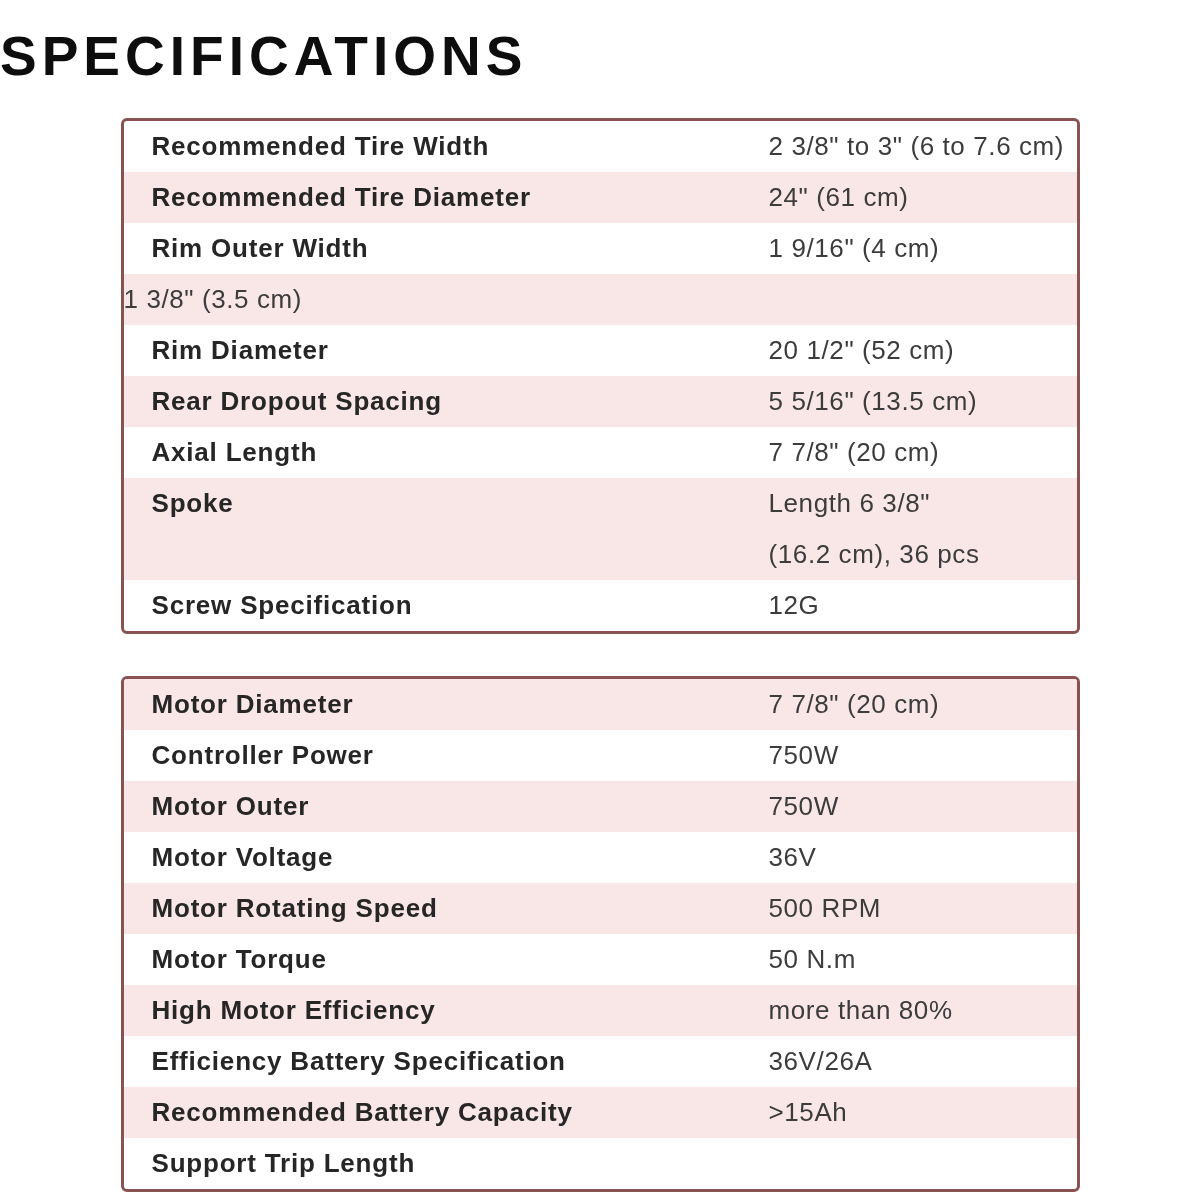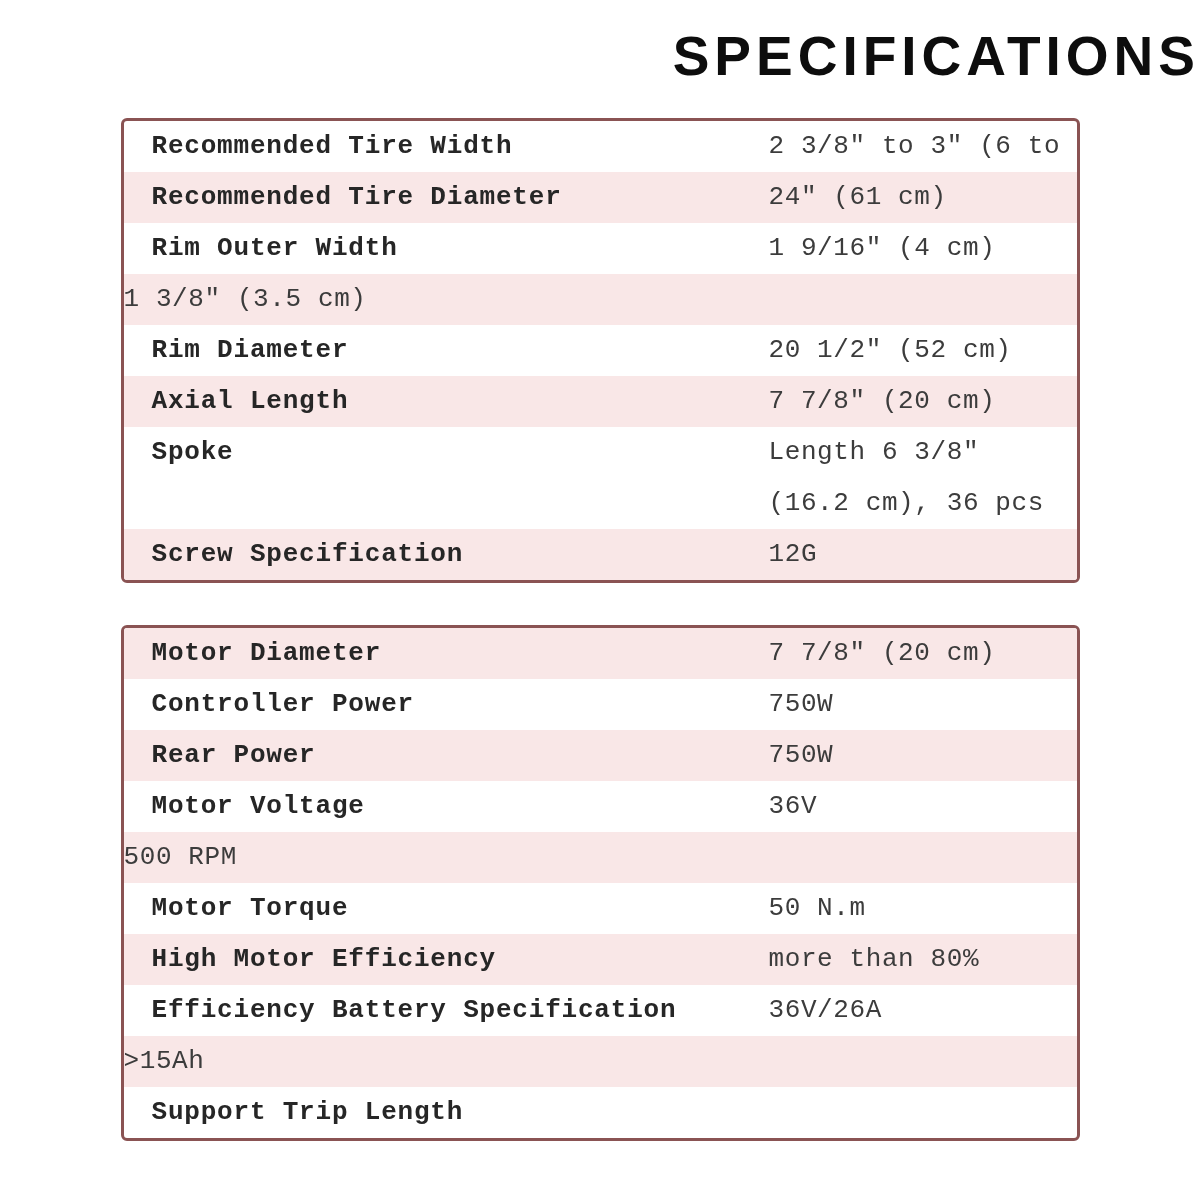--- a/index.html
+++ b/index.html
@@ -4,34 +4,33 @@
 <style>
   * { margin: 0; padding: 0; box-sizing: border-box; }
   html, body {
     width: 1200px; height: 1200px;
     background: #ffffff;
     overflow: hidden;
     font-family: "Liberation Sans", sans-serif;
   }
   .page-title {
     margin-top: 24px;
-    text-align: right;
+    text-align: left;
     font-size: 55px;
     font-weight: bold;
     letter-spacing: 5px;
     color: var(--title-text, #0d0d0d);
   }
   .spec-table {
     width: 959px;
     margin: 6px auto;
     border: 3px solid var(--table-border, #8a5353);
     border-radius: 6px;
     overflow: hidden;
     background: #ffffff;
-    font-family: Liberation Mono, monospace;
   }
   .spec-table-1 { margin-top: 30px; }
   .spec-table-2 { margin-top: 42px; }
   .row { display: flex; min-height: 51px; }
   .spec-table-1 .row:nth-child(even) { background: var(--row-stripe, #f9e7e7); }
   .spec-table-2 .row:nth-child(odd)  { background: var(--row-stripe, #f9e7e7); }
   .label {
     flex: 0 0 645px;
     padding-left: 28px;
     font-weight: bold;
@@ -79,20 +78,26 @@
         <div class="vline">1 3/8" (3.5 cm)</div>
       </div>
     </div>
     <div class="row">
       <div class="label">Rim Diameter</div>
       <div class="value">
         <div class="vline">20 1/2" (52 cm)</div>
       </div>
     </div>
     <div class="row">
+      <div class="label">Rear Dropout Spacing</div>
+      <div class="value">
+        <div class="vline">5 5/16" (13.5 cm)</div>
+      </div>
+    </div>
+    <div class="row">
       <div class="label">Axial Length</div>
       <div class="value">
         <div class="vline">7 7/8" (20 cm)</div>
       </div>
     </div>
     <div class="row">
       <div class="label">Spoke</div>
       <div class="value">
         <div class="vline">Length 6 3/8"</div>
         <div class="vline">(16.2 cm), 36 pcs</div>
@@ -113,32 +118,33 @@
         <div class="vline">7 7/8" (20 cm)</div>
       </div>
     </div>
     <div class="row">
       <div class="label">Controller Power</div>
       <div class="value">
         <div class="vline">750W</div>
       </div>
     </div>
     <div class="row">
-      <div class="label">Rear Power</div>
+      <div class="label">Motor Outer</div>
       <div class="value">
         <div class="vline">750W</div>
       </div>
     </div>
     <div class="row">
       <div class="label">Motor Voltage</div>
       <div class="value">
         <div class="vline">36V</div>
       </div>
     </div>
     <div class="row">
+      <div class="label">Motor Rotating Speed</div>
       <div class="value">
         <div class="vline">500 RPM</div>
       </div>
     </div>
     <div class="row">
       <div class="label">Motor Torque</div>
       <div class="value">
         <div class="vline">50 N.m</div>
       </div>
     </div>
@@ -148,20 +154,21 @@
         <div class="vline">more than 80%</div>
       </div>
     </div>
     <div class="row">
       <div class="label">Efficiency Battery Specification</div>
       <div class="value">
         <div class="vline">36V/26A</div>
       </div>
     </div>
     <div class="row">
+      <div class="label">Recommended Battery Capacity</div>
       <div class="value">
         <div class="vline">&gt;15Ah</div>
       </div>
     </div>
     <div class="row">
       <div class="label">Support Trip Length</div>
     </div>
   </div>
 
 </body></html>

